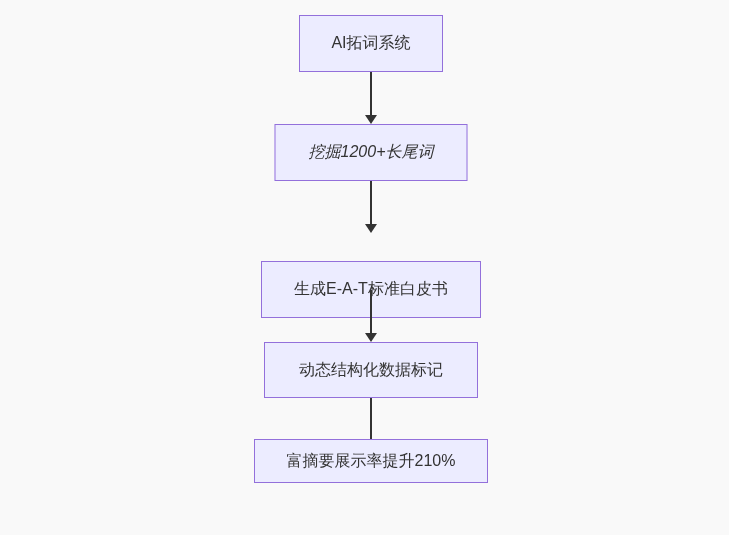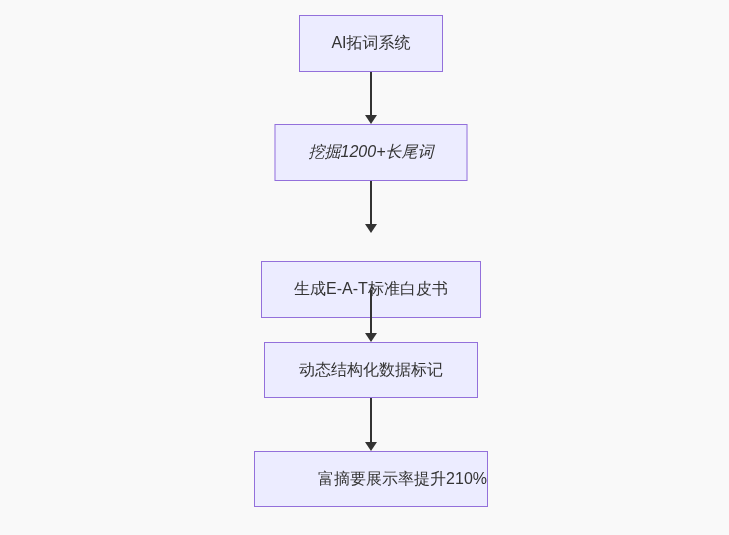--- a/index.html
+++ b/index.html
@@ -32,21 +32,21 @@
     display:flex;
     align-items:center;
     justify-content:center;
     text-align:center;
     white-space:nowrap;
   }
   .node-1{top:15px;width:144px;height:57px;}
   .node-2{top:124px;width:193px;height:57px;font-style:italic;}
   .node-3{top:233px;width:220px;height:57px;margin-top:28px;}
   .node-4{top:342px;width:214px;height:56px;}
-  .node-5{top:451px;width:234px;height:56px;justify-content:flex-end;}
+  .node-5{top:439px;width:234px;height:44px;}
   .arrow{
     position:absolute;
     left:371px;
     transform:translateX(-50%);
     width:14px;
     display:flex;
     flex-direction:column;
     align-items:center;
   }
   .arrow-1{top:72px;height:52px;}

